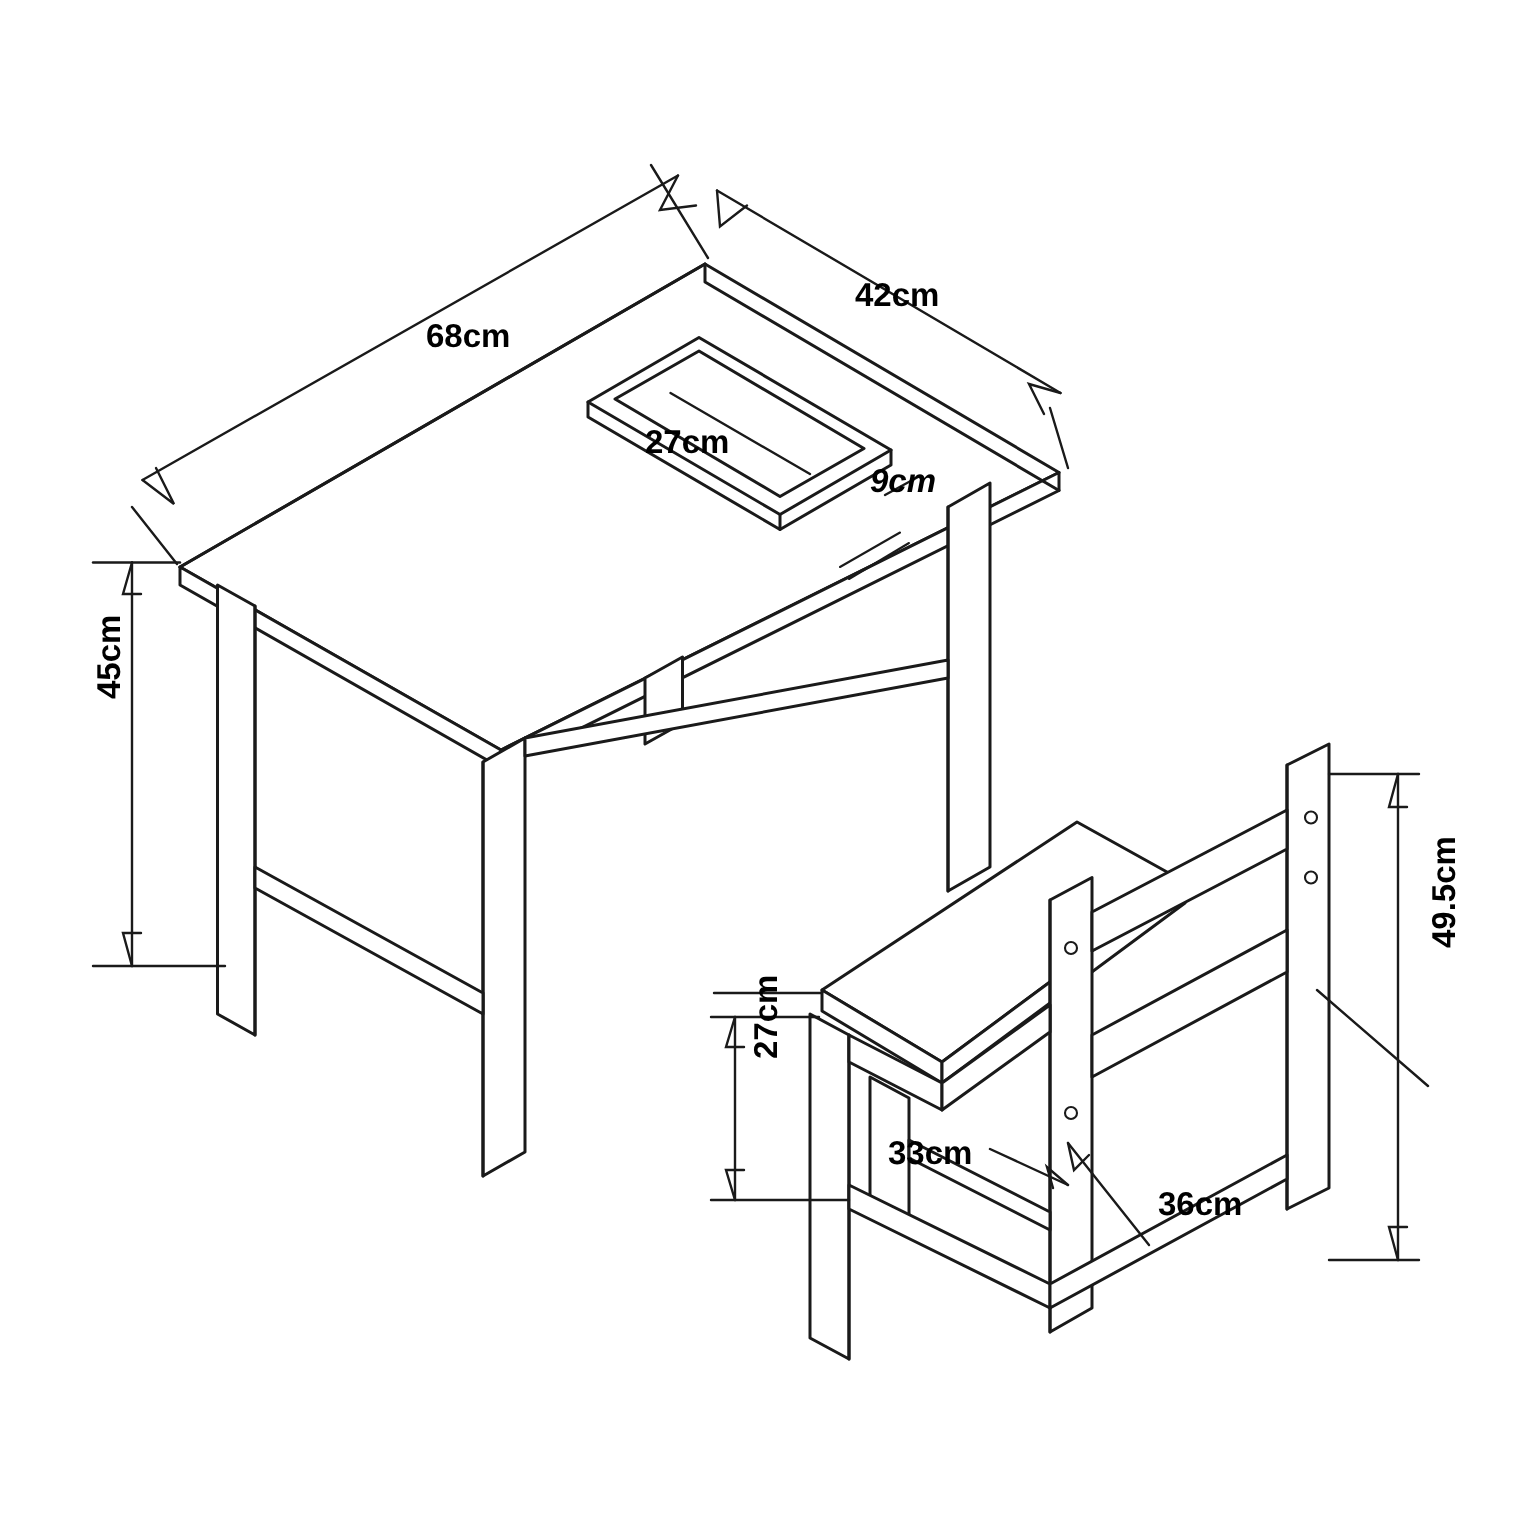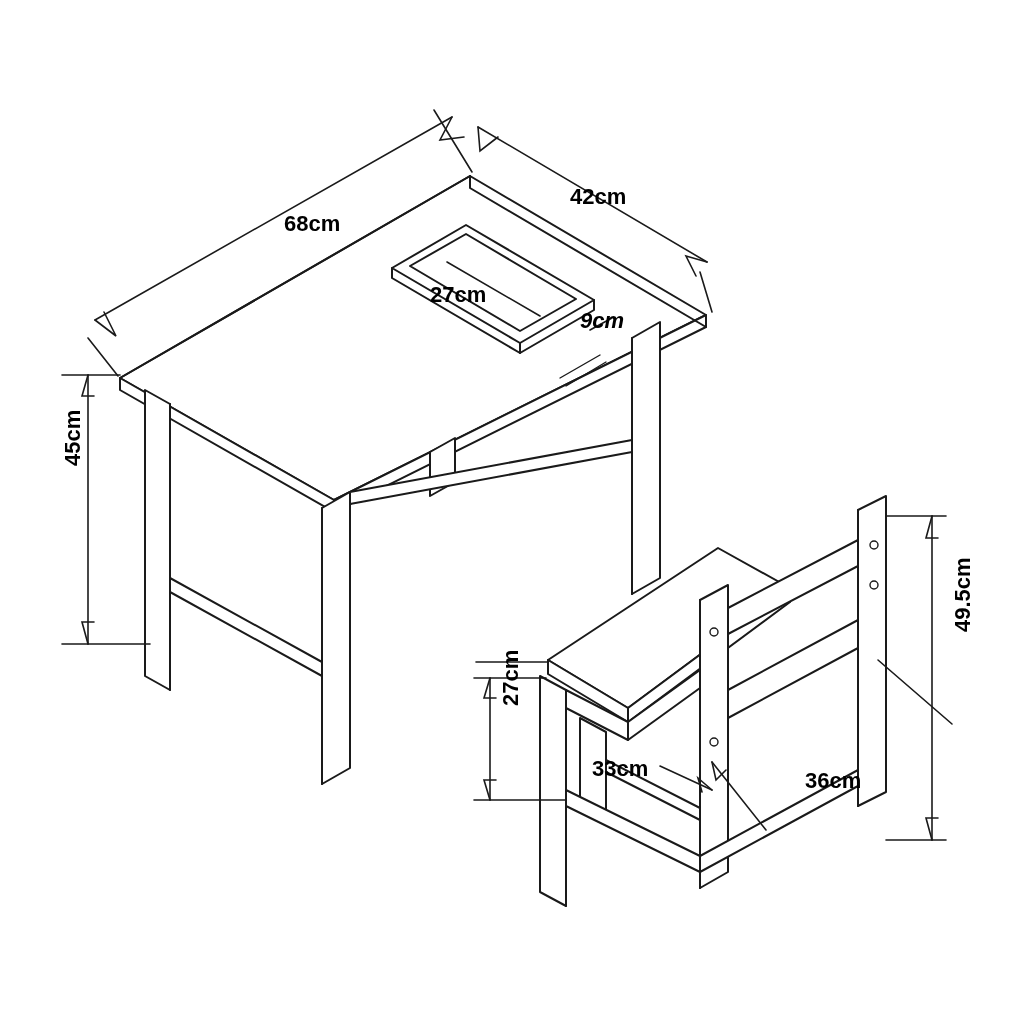--- a/index.html
+++ b/index.html
@@ -202,21 +202,21 @@
   </div>
 
   <div style="position:absolute; left:498px; top:706px; transform:rotate(-90deg); transform-origin:left top;">
     <span class="dimtext">27cm</span>
   </div>
 
   <div style="position:absolute; left:592px; top:756px;text-align:center;">
     <span class="dimtext">33cm</span>
   </div>
 
-  <div style="position:absolute; left:772px; top:768px;margin-left:33px;">
+  <div style="position:absolute; left:772px; top:790px;">
     <span class="dimtext">36cm</span>
   </div>
 
   <div style="position:absolute; left:950px; top:632px; transform:rotate(-90deg); transform-origin:left top;">
     <span class="dimtext">49.5cm</span>
   </div>
 
 </div>
 
 </body></html>

